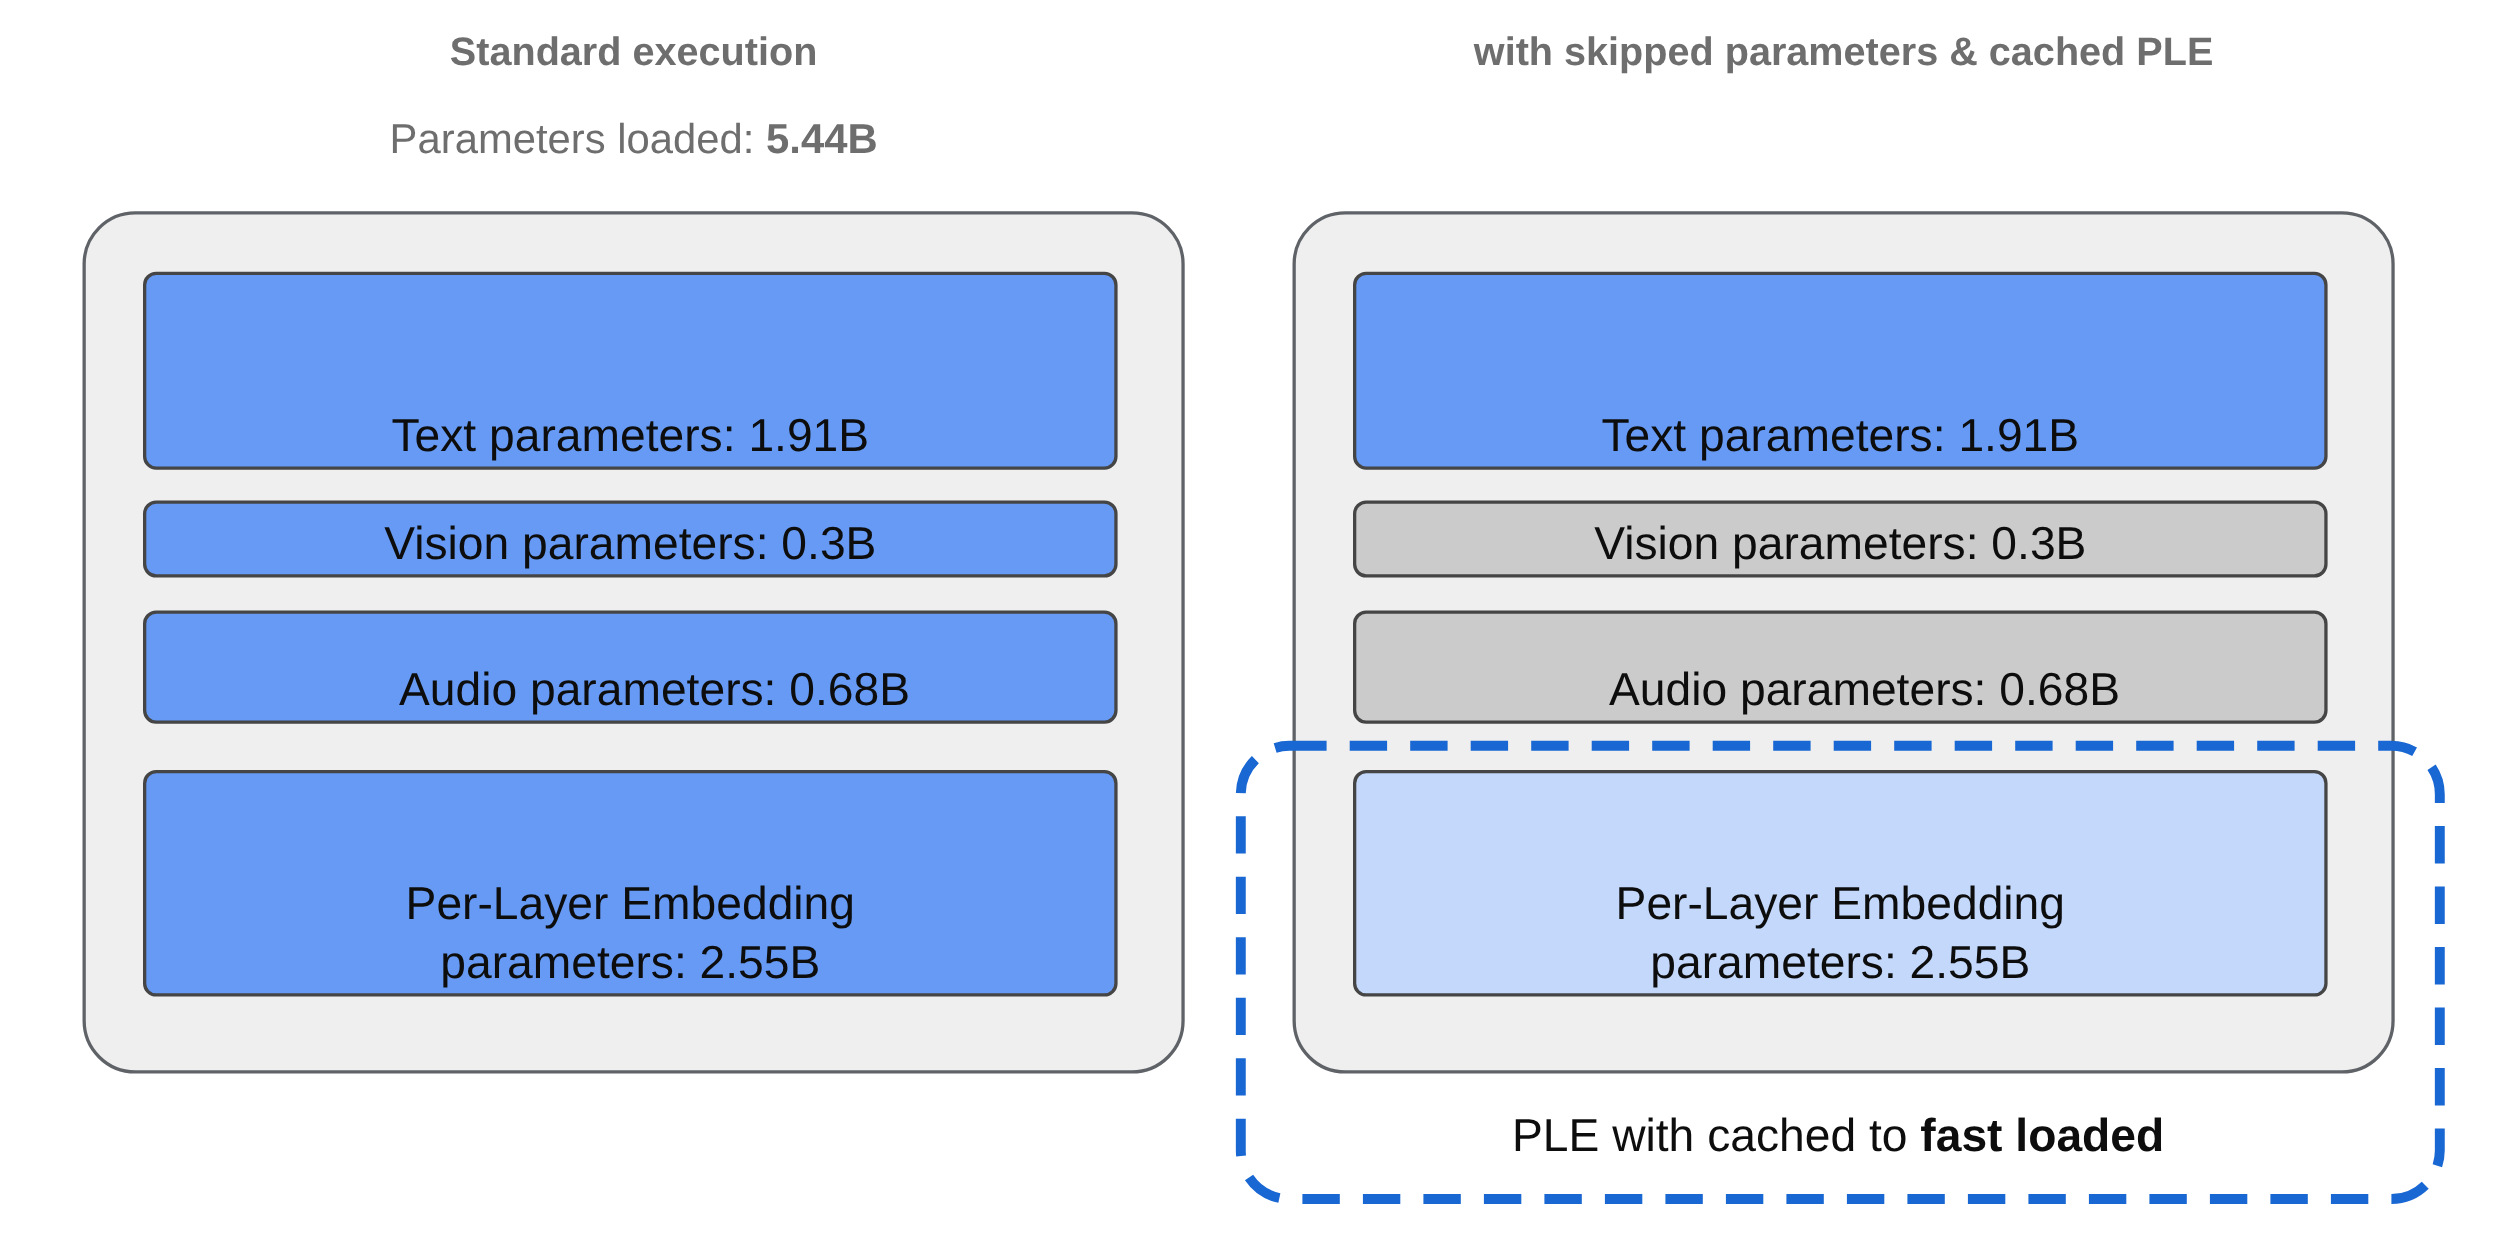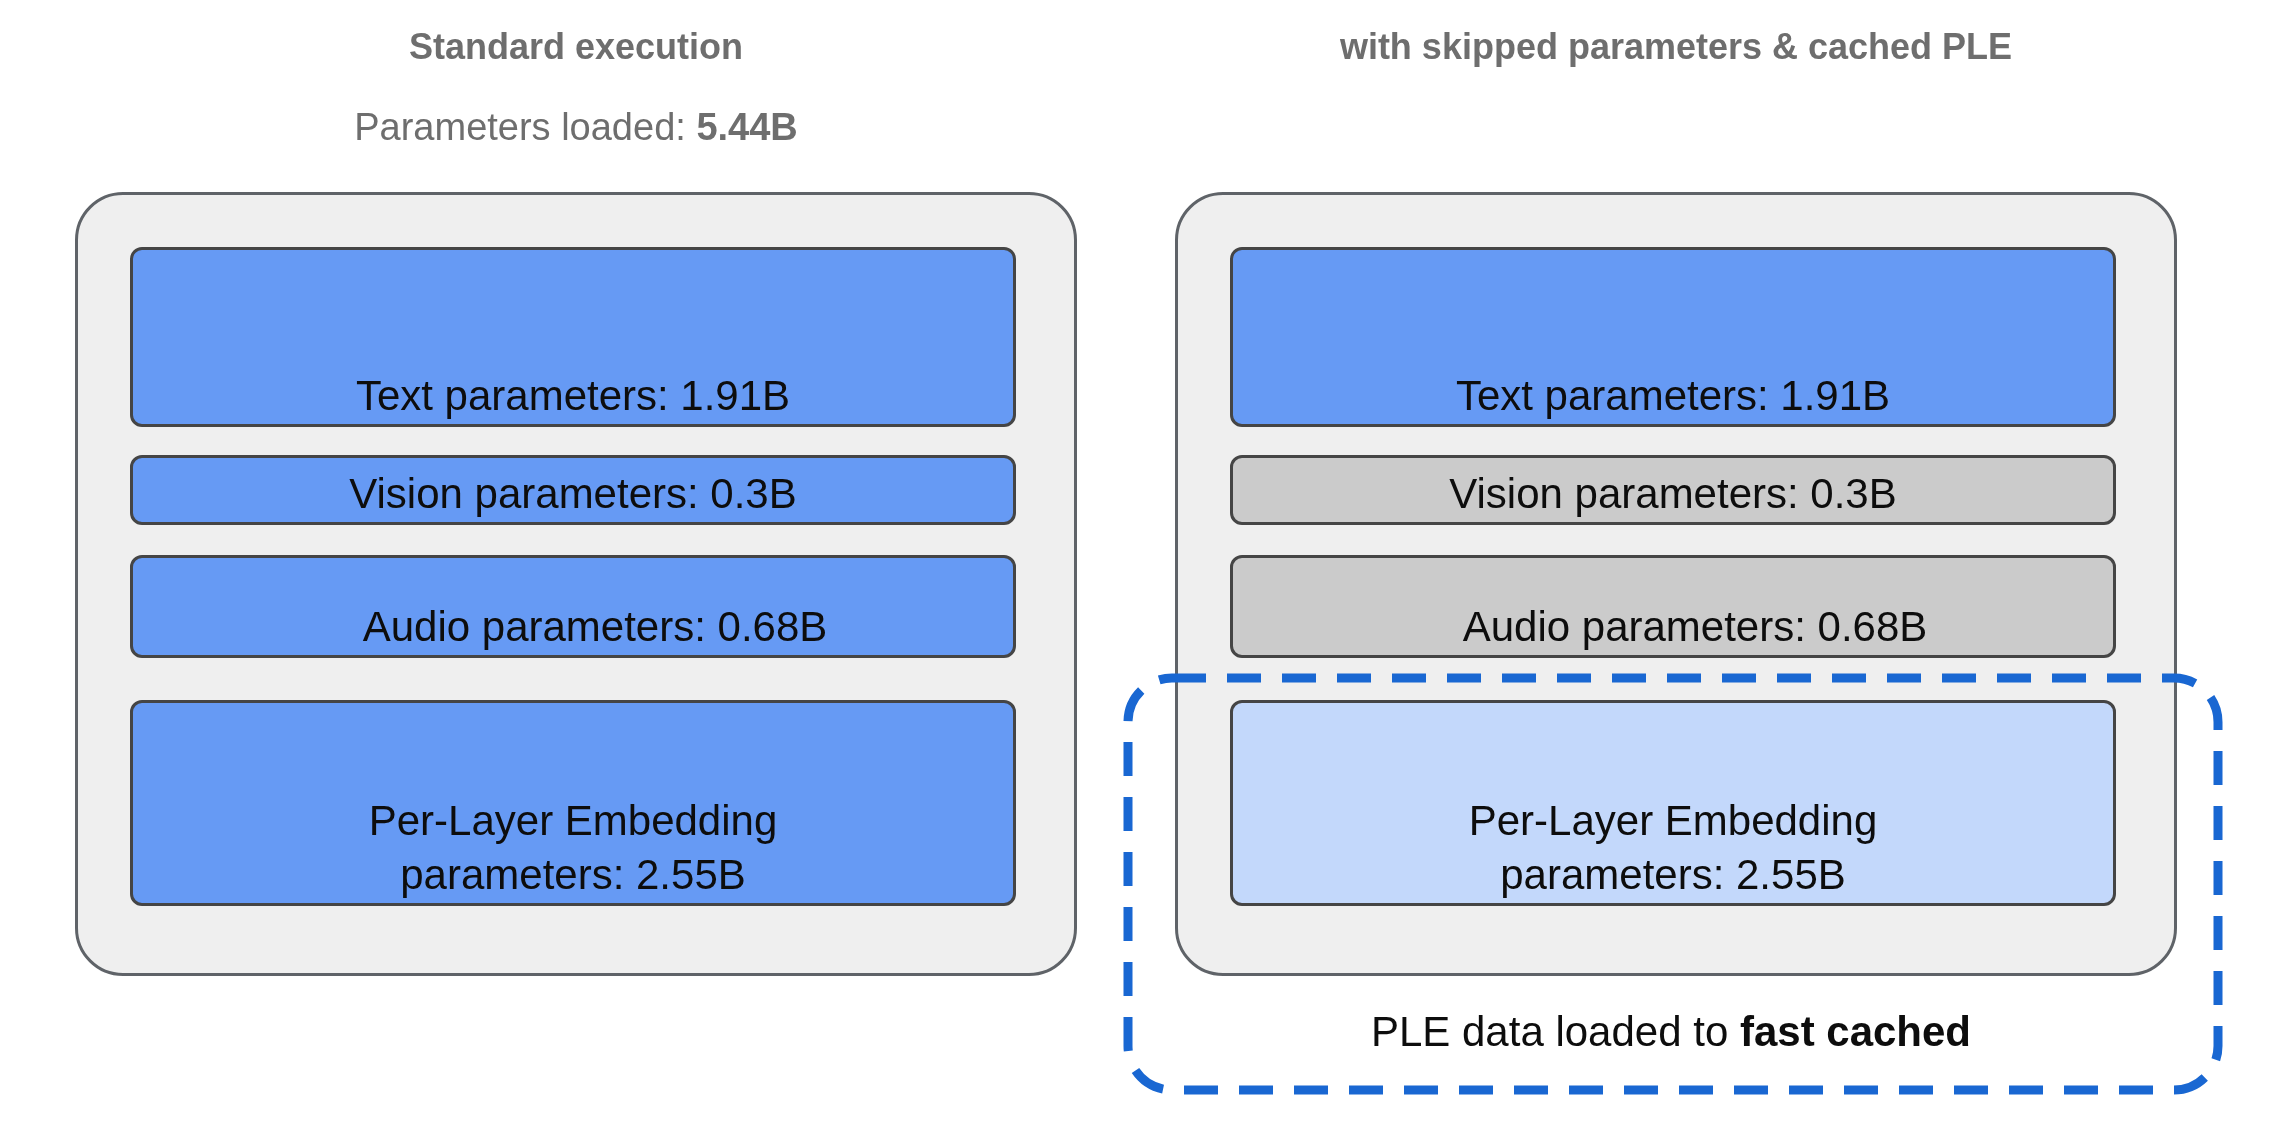--- a/index.html
+++ b/index.html
@@ -144,16 +144,16 @@
       <div>Per-Layer Embedding</div>
       <div>parameters: 2.55B</div>
     </div>
   </div>
 
   <svg class="ple-dashed-outline" viewBox="0 0 1102 424" xmlns="http://www.w3.org/2000/svg">
     <rect x="6" y="6" width="1090" height="412" rx="44" stroke-dasharray="34 21"></rect>
   </svg>
 
   <div class="ple-caption">
-    <span>PLE data loaded to </span><span class="bold">fast cached</span>
+    <span>PLE with cached to </span><span class="bold">fast loaded</span>
   </div>
 
 </div>
 
 </body></html>

